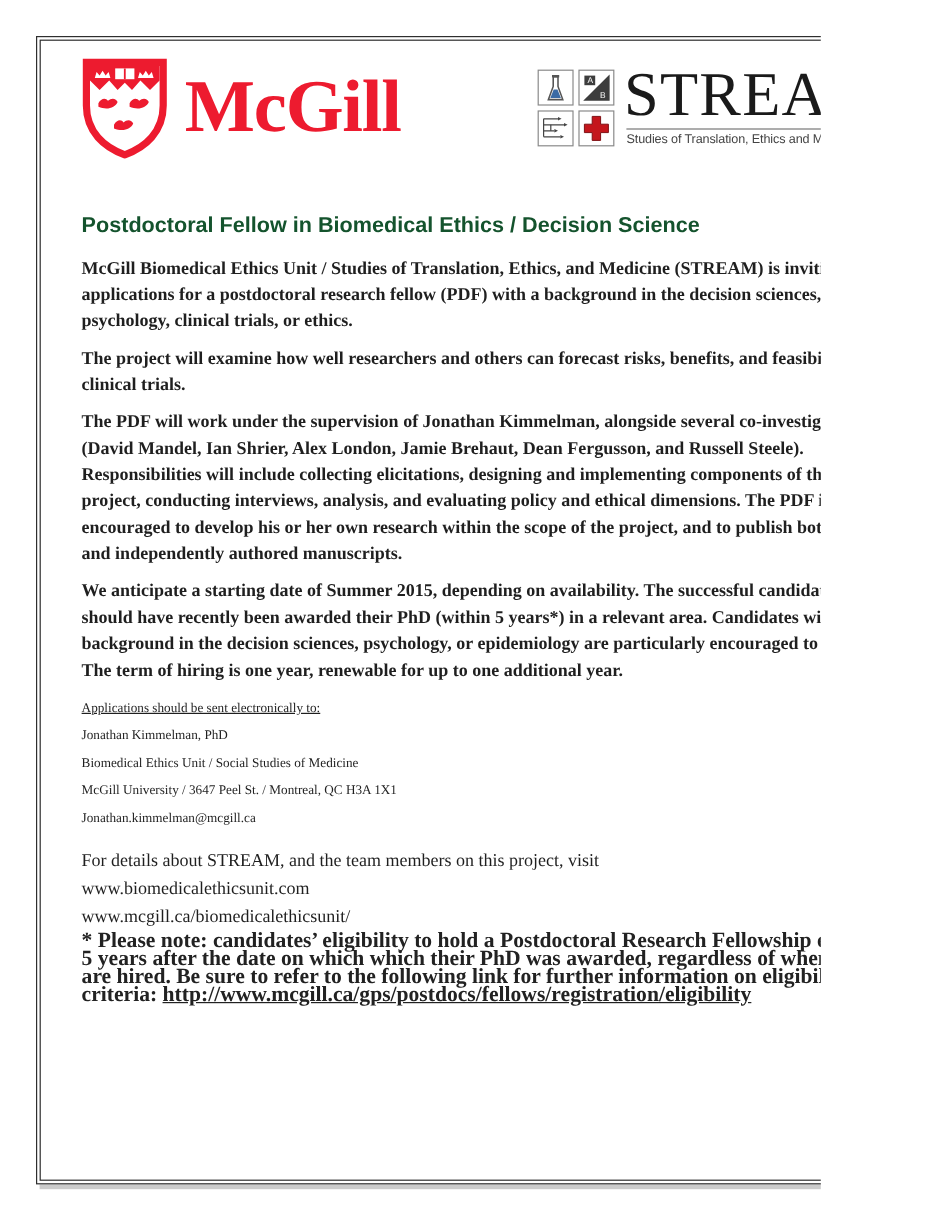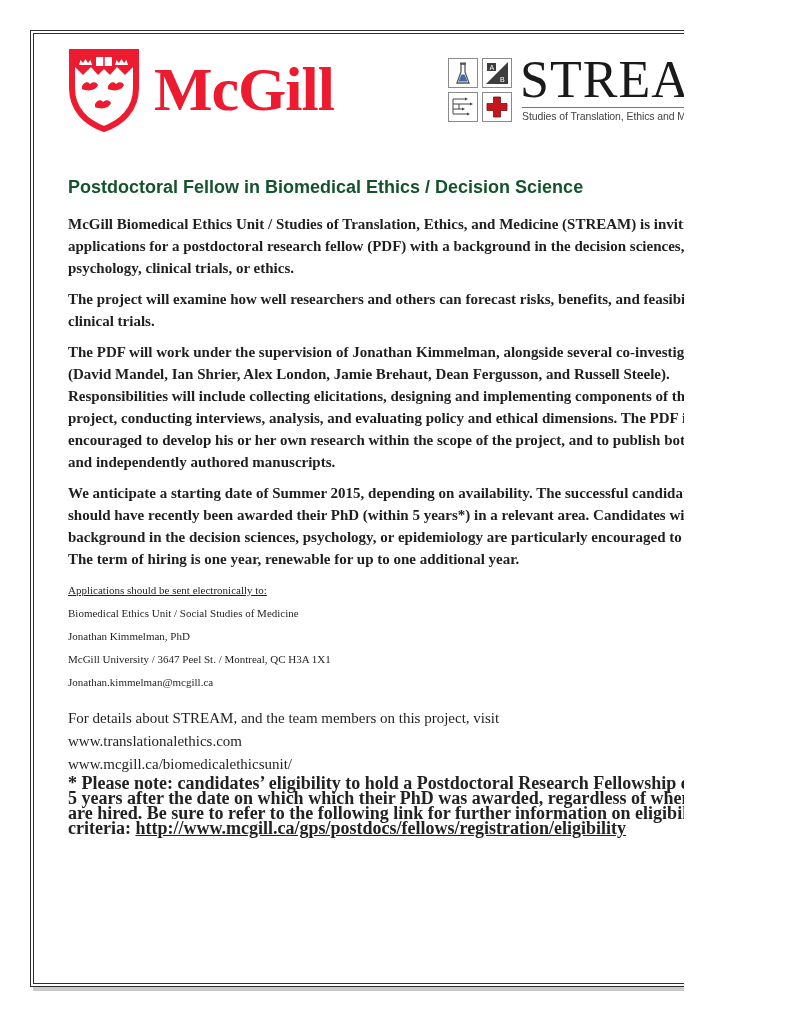--- a/index.html
+++ b/index.html
@@ -146,29 +146,29 @@
       <h1 class="doc-title">Postdoctoral Fellow in Biomedical Ethics / Decision Science</h1>
 
       <div class="body-text">
         <p>McGill Biomedical Ethics Unit / Studies of Translation, Ethics, and Medicine (STREAM) is inviting applications for a postdoctoral research fellow (PDF) with a background in the decision sciences, psychology, clinical trials, or ethics.</p>
         <p>The project will examine how well researchers and others can forecast risks, benefits, and feasibility of clinical trials.</p>
         <p>The PDF will work under the supervision of Jonathan Kimmelman, alongside several co-investigators (David Mandel, Ian Shrier, Alex London, Jamie Brehaut, Dean Fergusson, and Russell Steele). Responsibilities will include collecting elicitations, designing and implementing components of the project, conducting interviews, analysis, and evaluating policy and ethical dimensions. The PDF is encouraged to develop his or her own research within the scope of the project, and to publish both team and independently authored manuscripts.</p>
         <p>We anticipate a starting date of Summer 2015, depending on availability.  The successful candidate should have recently been awarded their PhD (within 5 years*) in a relevant area.  Candidates with a background in the decision sciences, psychology, or epidemiology are particularly encouraged to apply. The term of hiring is one year, renewable for up to one additional year.</p>
 
         <div class="contact-block">
           <div class="contact-heading">Applications should be sent electronically to:</div>
+          <div>Jonathan Kimmelman, PhD</div>
           <div>Biomedical Ethics Unit / Social Studies of Medicine</div>
-          <div>Jonathan Kimmelman, PhD</div>
           <div>McGill University / 3647 Peel St.  / Montreal, QC H3A 1X1</div>
           <div><span class="email">Jonathan.kimmelman@mcgill.ca</span></div>
         </div>
 
         <div class="details-block">
           <div>For details about STREAM, and the team members on this project, visit</div>
-          <div><span class="url">www.translationalethics.com</span></div>
+          <div><span class="url">www.biomedicalethicsunit.com</span></div>
           <div><span class="url">www.mcgill.ca/biomedicalethicsunit/</span></div>
         </div>
 
         <p class="footnote"><span>* Please note:  candidates’ eligibility to hold a Postdoctoral Research Fellowship expires 5 years after the date on which which their PhD was awarded, regardless of when they are hired.  Be sure to refer to the following link for further information on eligibility criteria:  </span><a>http://www.mcgill.ca/gps/postdocs/fellows/registration/eligibility</a></p>
       </div>
 
     </div>
   </div>
 </div>
 

